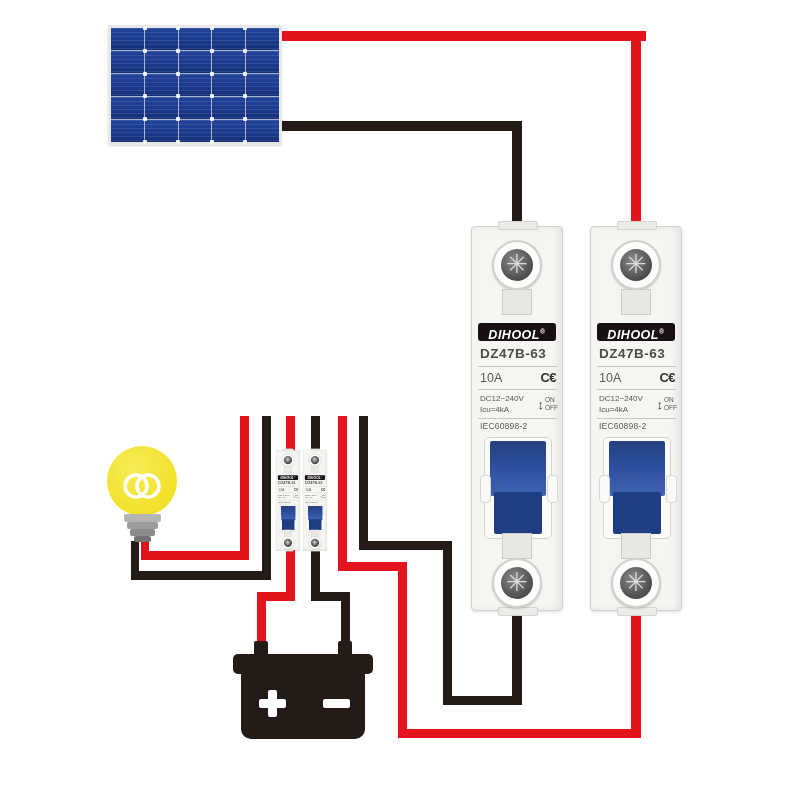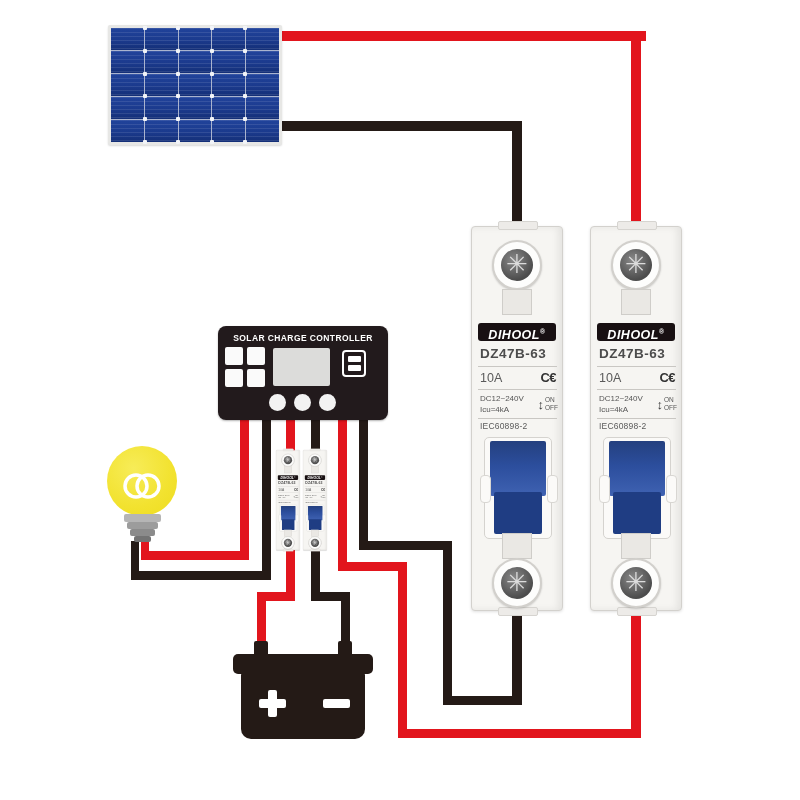--- a/index.html
+++ b/index.html
@@ -194,37 +194,20 @@
         <div class="panel-dot" style="left: 98.8px; top: 112px;"></div>
         <div class="panel-dot" style="left: 132.4px; top: -2px;"></div>
         <div class="panel-dot" style="left: 132.4px; top: 20.8px;"></div>
         <div class="panel-dot" style="left: 132.4px; top: 43.6px;"></div>
         <div class="panel-dot" style="left: 132.4px; top: 66.4px;"></div>
         <div class="panel-dot" style="left: 132.4px; top: 89.2px;"></div>
         <div class="panel-dot" style="left: 132.4px; top: 112px;"></div>
       </div>
   </div>
 
-  <div class="controller">
-    <div class="controller-title">SOLAR CHARGE CONTROLLER</div>
-    <div class="ctrl-squares">
-      <div></div>
-      <div></div>
-      <div></div>
-      <div></div>
-    </div>
-    <div class="ctrl-lcd"></div>
-    <div class="ctrl-usb">
-        <i></i>
-        <i></i>
-      </div>
-    <div class="ctrl-btn" style="left:51px"></div>
-    <div class="ctrl-btn" style="left:76px"></div>
-    <div class="ctrl-btn" style="left:101px"></div>
-  </div>
 
   <div class="breaker-slot big" style="left:471px;top:226px">
   <div class="breaker">
     <div class="din-tab top"></div>
     <div class="din-tab bot"></div>
     <div class="screw top">
       <div class="screw-inner">✳</div>
     </div>
     <div class="tblock top"></div>
     <div class="brand-label"><span>DIHOOL</span><sup>®</sup></div>

